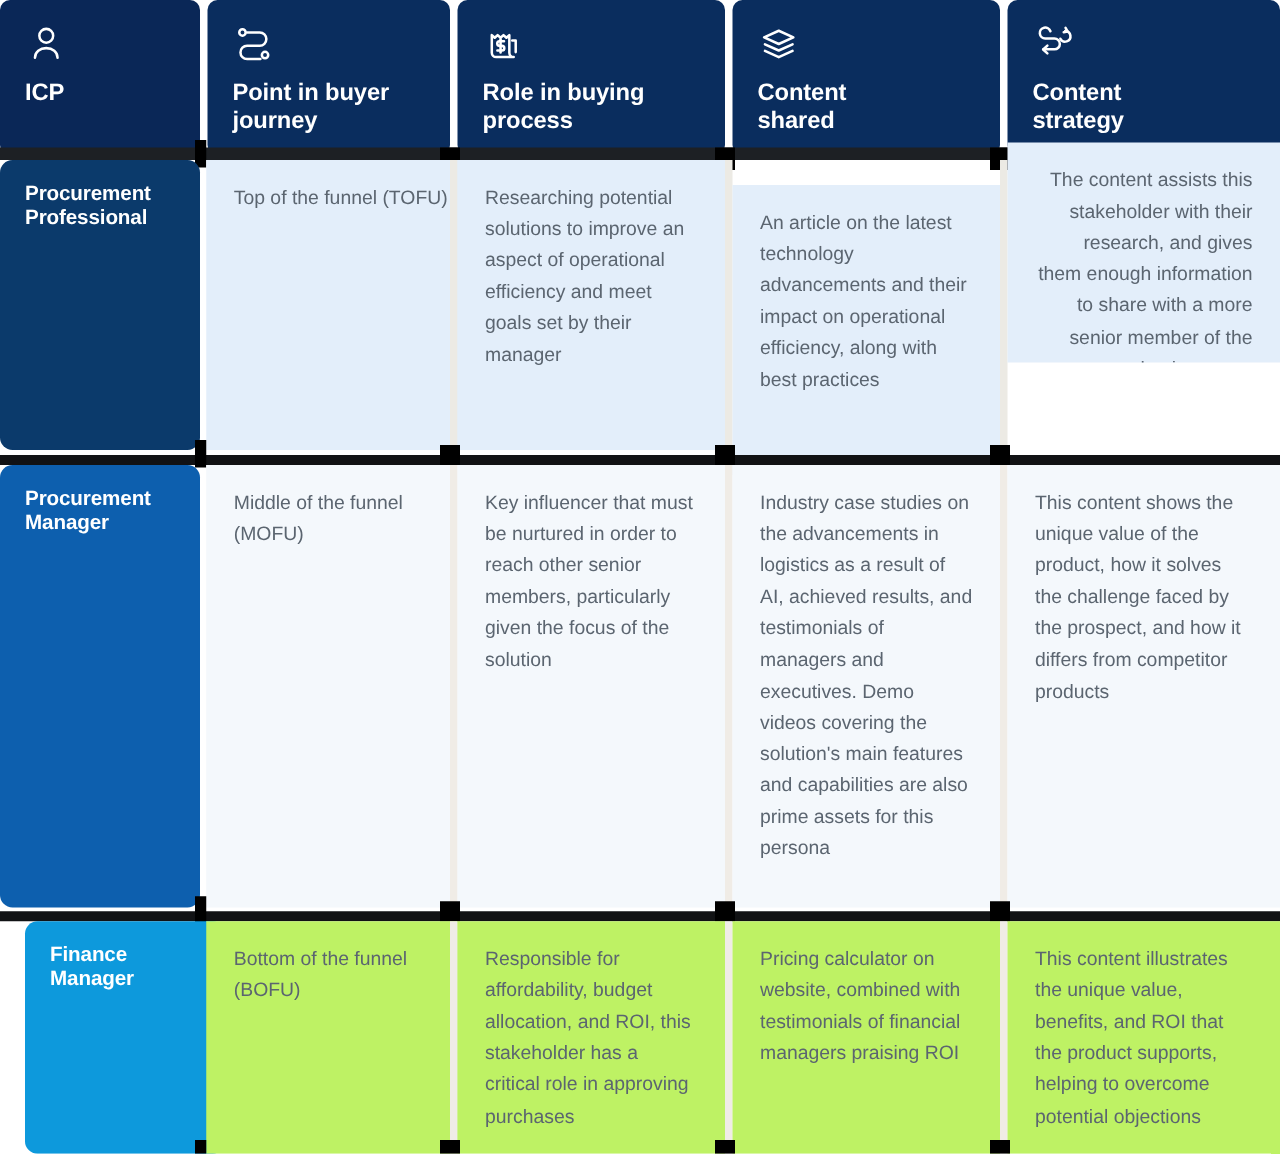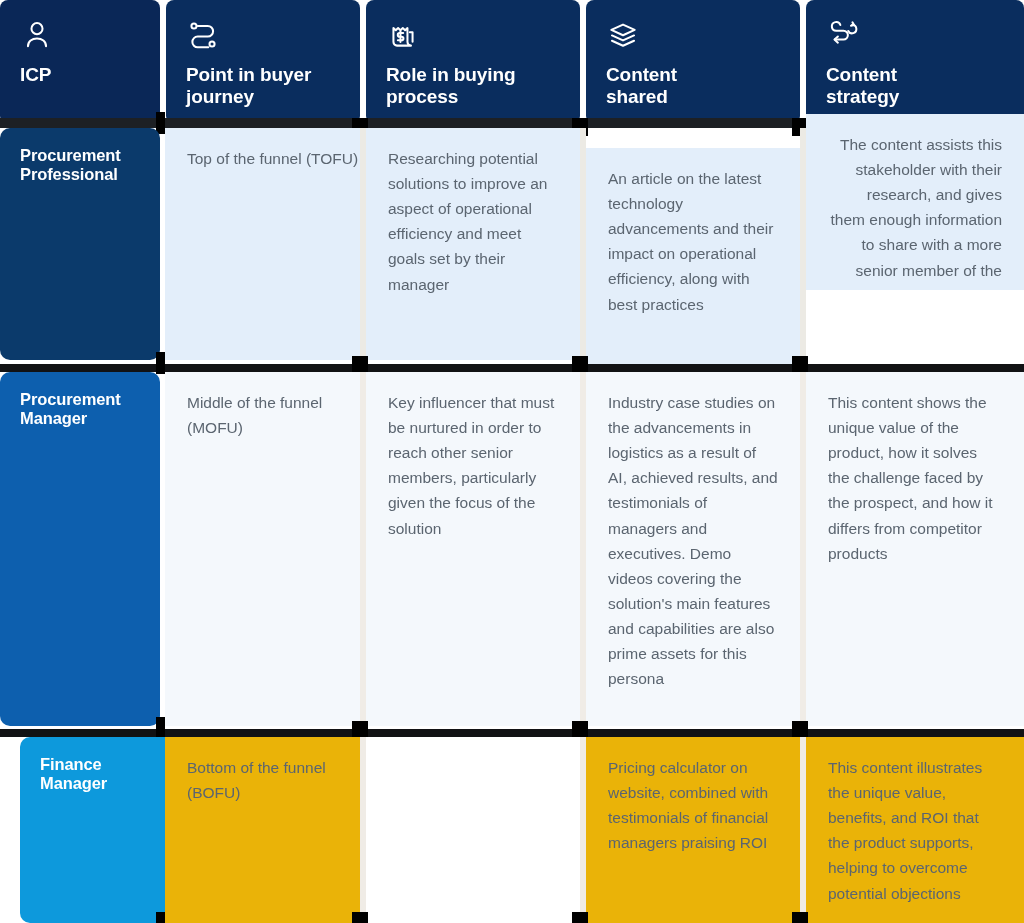--- a/index.html
+++ b/index.html
@@ -72,21 +72,21 @@
   .body-cell .btxt {
     color: #5b6570;
     font-size: 15.5px;
     line-height: 1.62;
     font-weight: normal;
   }
 
   
   .tint-r1 { background: #e3eefa; }
   .tint-r2 { background: #f4f8fc; }
-  .tint-r3 { background: #eab308; }
+  .tint-r3 { background: #bef264; }
 
   
   .vdiv {
     position: absolute;
     width: 6px;
     background: #f0ece6;
   }
   .vdiv.on-r1 { background: #eceae4; }
 
   
@@ -247,20 +247,23 @@
   <div class="cell icp" style="left:0px; top:737px; width:160px; height:186px; background:#0d99dc;margin-left:20px;">
     <div class="ilabel">Finance
 Manager</div>
   </div>
 
   <div class="cell body-cell tint-r3" style="left:165px; top:737px; width:201px; height:186px;">
     <div class="btxt">Bottom of the funnel (BOFU)</div>
   </div>
   <div class="vdiv" style="left:360px; top:737px; height:186px;"></div>
 
+  <div class="cell body-cell tint-r3" style="left:366px; top:737px; width:214px; height:186px;">
+    <div class="btxt">Responsible for affordability, budget allocation, and ROI, this stakeholder has a critical role in approving purchases</div>
+  </div>
   <div class="vdiv" style="left:580px; top:737px; height:186px;"></div>
 
   <div class="cell body-cell tint-r3" style="left:586px; top:737px; width:214px; height:186px;">
     <div class="btxt">Pricing calculator on website, combined with testimonials of financial managers praising ROI</div>
   </div>
   <div class="vdiv" style="left:800px; top:737px; height:186px;"></div>
 
   <div class="cell body-cell tint-r3" style="left:806px; top:737px; width:218px; height:186px;">
     <div class="btxt">This content illustrates the unique value, benefits, and ROI that the product supports, helping to overcome potential objections</div>
   </div>

